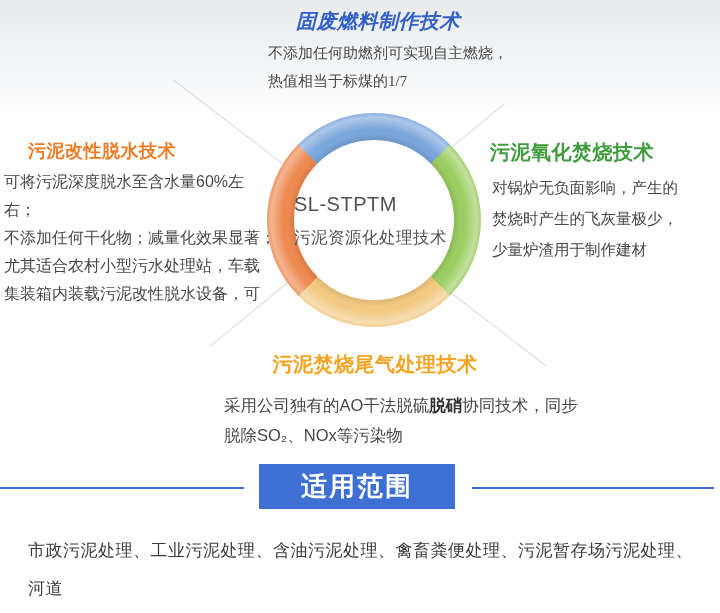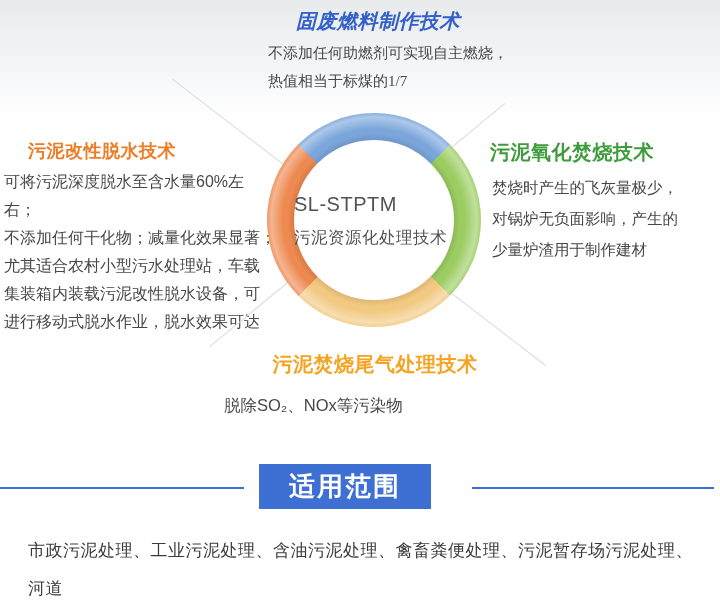--- a/index.html
+++ b/index.html
@@ -46,21 +46,21 @@
   .right-sec-body{position:absolute;left:492px;top:172px;width:210px;font-size:15.5px;line-height:31px;}
 
   .bottom-sec-title{position:absolute;left:250px;top:351px;width:250px;text-align:center;font-size:20px;color:var(--bottom-heading,#f5a320);}
   .bottom-sec-body{position:absolute;left:224px;top:390px;width:460px;font-size:16.5px;line-height:30px;}
   .bold-frag{font-weight:bold;color:#2f2f2f;}
 
   .rule{position:absolute;height:2px;background:var(--rule-blue,#3d6fd2);z-index:4;}
   .rule-left{left:0;top:487px;width:244px;}
   .rule-right{left:472px;top:487px;width:242px;}
   .scope-btn{
-    position:absolute;left:259px;top:464px;width:172px;height:45px;z-index:5;
+    position:absolute;left:259px;top:464px;width:196px;height:45px;z-index:5;
     background:var(--button-bg,#3e6fd2);color:var(--button-text,#ffffff);
     font-size:26px;font-weight:bold;text-align:center;line-height:45px;letter-spacing:2px;cursor:pointer;
   }
   .scope-text{position:absolute;left:28px;top:532px;width:672px;font-size:17px;line-height:38px;color:var(--scope-text,#3a3a3a);z-index:4;letter-spacing:0.5px;}
 </style>
 </head>
 <body>
 
 <div class="stage">
 
@@ -82,32 +82,32 @@
     <div>不添加任何助燃剂可实现自主燃烧，</div>
     <div>热值相当于标煤的1/7</div>
   </div>
 
   <div class="h left-sec-title">污泥改性脱水技术</div>
   <div class="left-sec-body body-text">
     <div>可将污泥深度脱水至含水量60%左右；</div>
     <div>不添加任何干化物；减量化效果显著；</div>
     <div>尤其适合农村小型污水处理站，车载</div>
     <div>集装箱内装载污泥改性脱水设备，可</div>
-    <div>进行移动式脱水作业，脱水效果可达</div>
   </div>
 
   <div class="h right-sec-title">污泥氧化焚烧技术</div>
   <div class="right-sec-body body-text">
+    <div>对锅炉无负面影响，产生的</div>
     <div>焚烧时产生的飞灰量极少，</div>
-    <div>对锅炉无负面影响，产生的</div>
     <div>少量炉渣用于制作建材</div>
   </div>
 
   <div class="h bottom-sec-title">污泥焚烧尾气处理技术</div>
   <div class="bottom-sec-body body-text">
+    <div><span>采用公司独有的AO干法脱硫</span><span class="bold-frag">脱硝</span><span>协同技术，同步</span></div>
     <div>脱除SO₂、NOx等污染物</div>
   </div>
 
   <div class="rule rule-left"></div>
   <div class="scope-btn">适用范围</div>
   <div class="rule rule-right"></div>
 
   <div class="scope-text">
     <div>市政污泥处理、工业污泥处理、含油污泥处理、禽畜粪便处理、污泥暂存场污泥处理、河道</div>
     <div>清淤及污泥处理</div>

